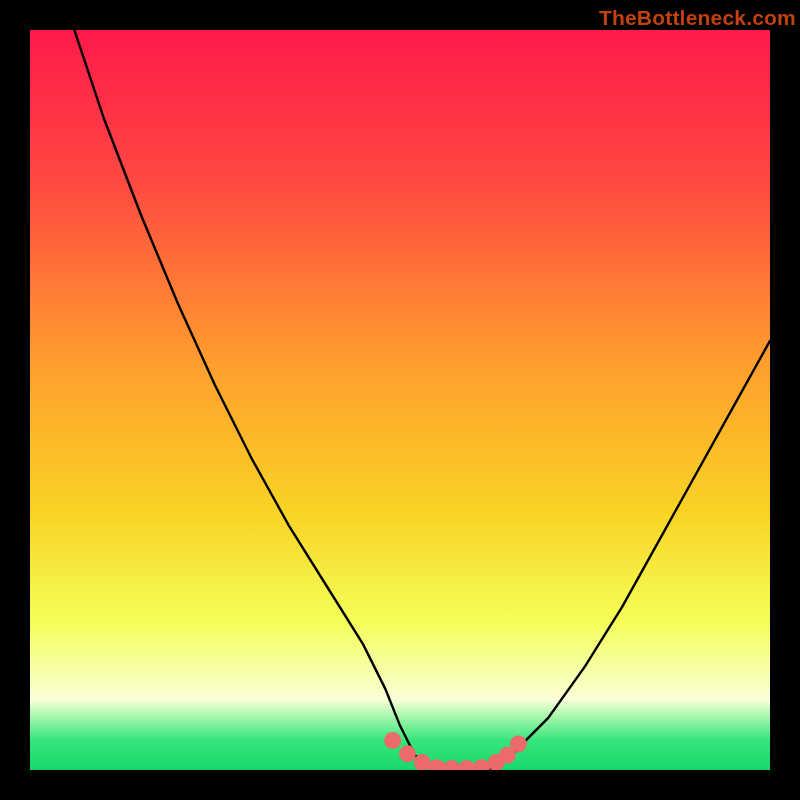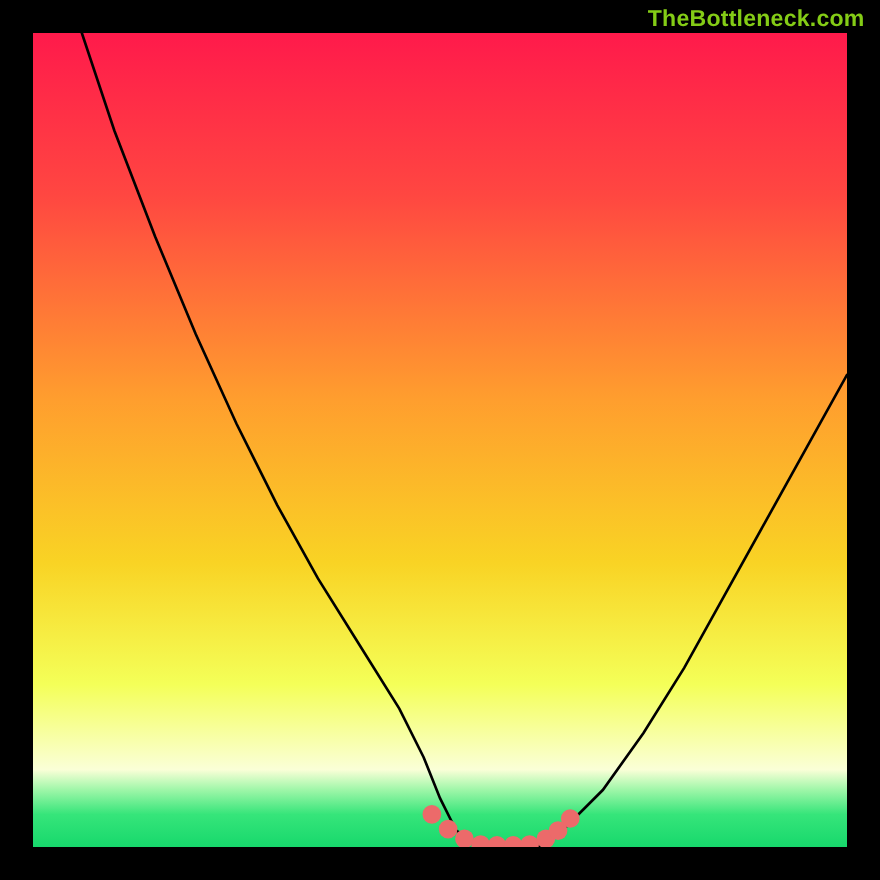--- a/index.html
+++ b/index.html
@@ -13,22 +13,22 @@
   }
   .frame {
     position: relative;
     width: 800px;
     height: 800px;
     background: #000;
   }
   .watermark {
     position: absolute;
     top: 6px;
-    right: 14px;
-    color: #84cc16;
+    right: 4px;
+    color: #c2410c;
     font-size: 21px;
     font-weight: 600;
     letter-spacing: 0.2px;
     z-index: 5;
   }
   svg.plot {
     position: absolute;
     top: 30px;
     left: 30px;
     width: 740px;

